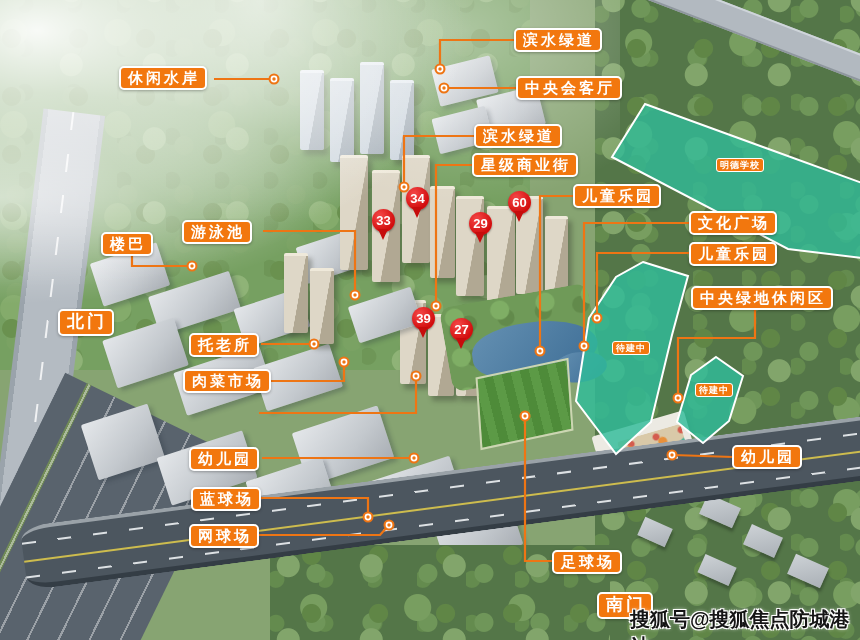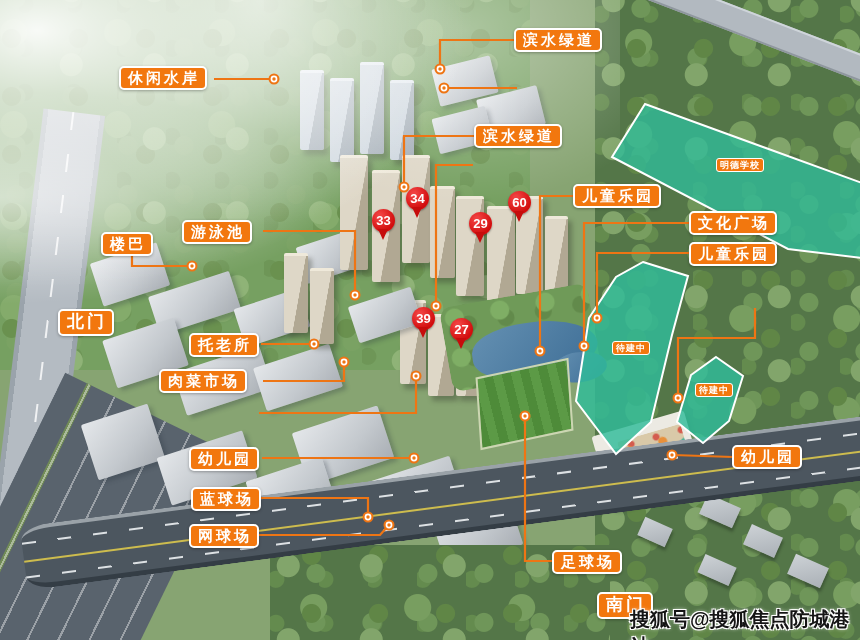--- a/index.html
+++ b/index.html
@@ -289,29 +289,32 @@
         </g>
     </g>
   </svg>
 
   <div class="callout sm" style="left:716px;top:158px">明德学校</div>
   <div class="callout sm" style="left:612px;top:341px">待建中</div>
   <div class="callout sm" style="left:695px;top:383px">待建中</div>
 
   <div class="callout" style="left:119px;top:66px">休闲水岸</div>
   <div class="callout" style="left:514px;top:28px">滨水绿道</div>
+  <div class="callout" style="left:516px;top:76px">中央会客厅</div>
   <div class="callout" style="left:474px;top:124px">滨水绿道</div>
+  <div class="callout" style="left:472px;top:153px">星级商业街</div>
   <div class="callout" style="left:573px;top:184px">儿童乐园</div>
   <div class="callout" style="left:689px;top:211px">文化广场</div>
   <div class="callout" style="left:689px;top:242px">儿童乐园</div>
+  <div class="callout" style="left:691px;top:286px">中央绿地休闲区</div>
   <div class="callout" style="left:101px;top:232px">楼巴</div>
   <div class="callout" style="left:182px;top:220px">游泳池</div>
   <div class="callout" style="left:58px;top:309px;font-size:17px">北门</div>
   <div class="callout" style="left:189px;top:333px">托老所</div>
-  <div class="callout" style="left:159px;top:369px">肉菜市场</div>
+  <div class="callout" style="left:183px;top:369px">肉菜市场</div>
   <div class="callout" style="left:189px;top:447px">幼儿园</div>
   <div class="callout" style="left:191px;top:487px">蓝球场</div>
   <div class="callout" style="left:189px;top:524px">网球场</div>
   <div class="callout" style="left:732px;top:445px">幼儿园</div>
   <div class="callout" style="left:552px;top:550px">足球场</div>
   <div class="callout" style="left:597px;top:592px;font-size:17px">南门</div>
 
   <div class="pin" style="left:372px;top:209px">
       <span class="head">33</span>
       <span class="tail"></span>

